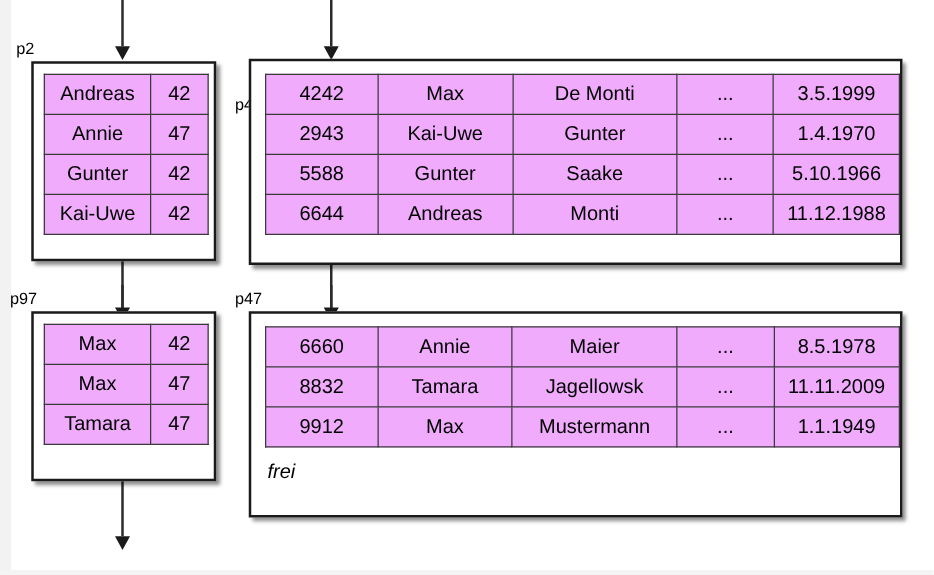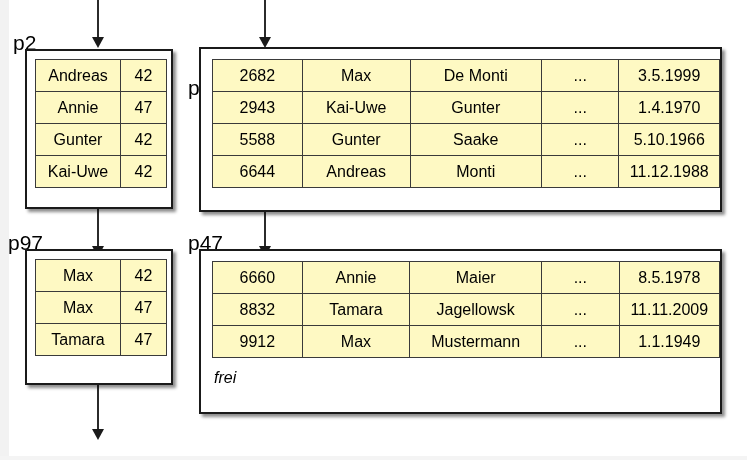--- a/index.html
+++ b/index.html
@@ -33,33 +33,33 @@
   
   .page-box {
     position: absolute;
     background: #ffffff;
     border: 2px solid #1a1a1a;
     box-shadow: 3px 3px 3px rgba(0,0,0,0.45);
     box-sizing: border-box;
   }
   .page-label {
     position: absolute;
-    font-size: 21px;
+    font-size: 13px;
     font-weight: 400;
     letter-spacing: 0px;
     color: #000;
     white-space: nowrap;
   }
 
   
   .tbl {
     position: absolute;
     border-collapse: collapse;
     table-layout: fixed;
-    background: #fef9c3;
+    background: #f0abfc;
   }
   .tbl td {
     border: 1px solid #3a3a3a;
     text-align: center;
     vertical-align: middle;
     font-size: 16px;
     font-weight: 400;
     color: #000;
     padding: 0;
     white-space: nowrap;
@@ -188,21 +188,21 @@
         </tr>
       </tbody>
     </table>
   </div>
 
   <div class="page-label" style="left:188px; top:29px;margin-top:47px;">p42</div>
   <div class="page-box" style="left:199px; top:47px; width:523px; height:165px;">
     <table class="tbl data-tbl" style="left:11px; top:10px;">
       <tbody>
         <tr>
-          <td class="c0">2682</td>
+          <td class="c0">4242</td>
           <td class="c1">Max</td>
           <td class="c2">De Monti</td>
           <td class="c3">...</td>
           <td class="c4">3.5.1999</td>
         </tr>
         <tr>
           <td class="c0">2943</td>
           <td class="c1">Kai-Uwe</td>
           <td class="c2">Gunter</td>
           <td class="c3">...</td>

